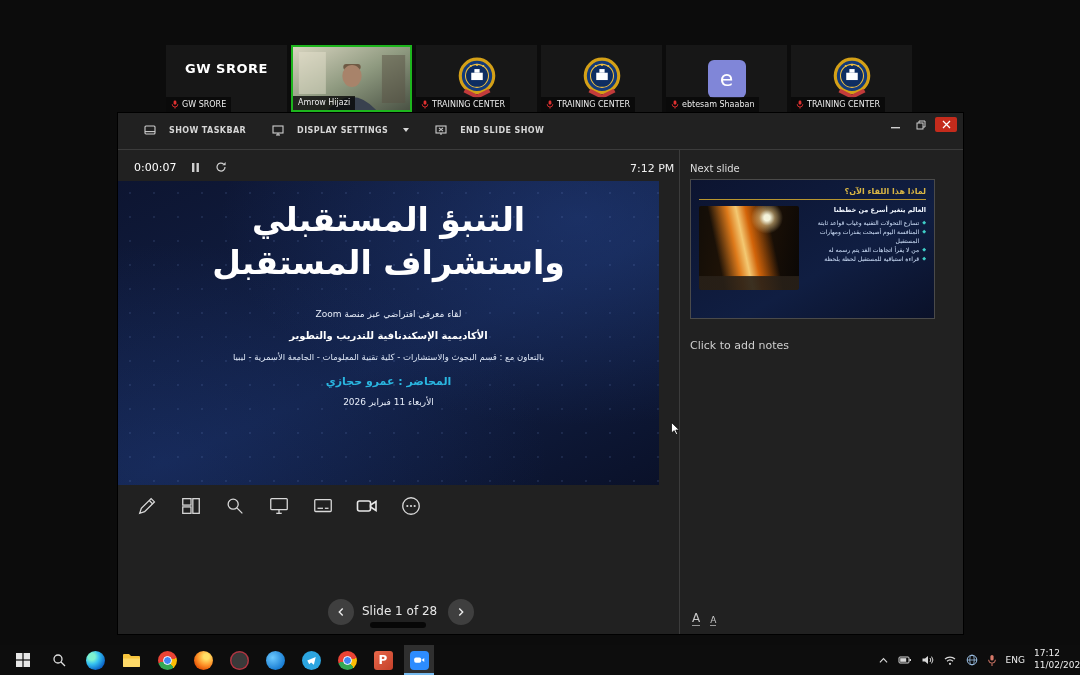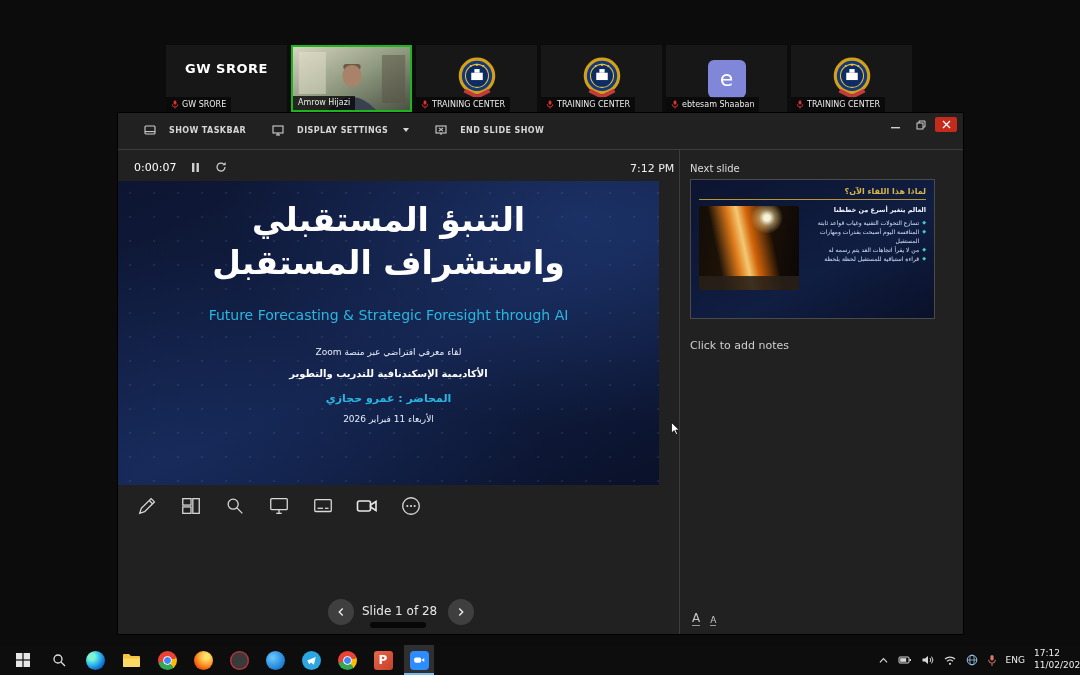--- a/index.html
+++ b/index.html
@@ -279,23 +279,23 @@
           <path d="M10.6 1v3.2H7.4z" fill="#d0d0d0"></path>
         </svg>
     </span>
   </div>
 
   <div class="clockpm">7:12 PM</div>
 
   <div class="slide">
     <div class="slide-inner">
       <div class="s-title" dir="rtl">التنبؤ المستقبلي واستشراف المستقبل</div>
-      <div class="s-sub">Future Forecasting &amp; Strategic Foresight through AI</div>
       <div class="s-l1" dir="rtl">لقاء معرفي افتراضي عبر منصة Zoom</div>
       <div class="s-l2" dir="rtl">الأكاديمية الإسكندنافية للتدريب والتطوير</div>
+      <div class="s-l3" dir="rtl">بالتعاون مع : قسم البحوث والاستشارات - كلية تقنية المعلومات - الجامعة الأسمرية - ليبيا</div>
       <div class="s-lect" dir="rtl">المحاضر : عمرو حجازي</div>
       <div class="s-date" dir="rtl">الأربعاء 11 فبراير 2026</div>
     </div>
   </div>
 
   <div class="cursor">
     <svg width="10" height="14" viewBox="0 0 10 14">
         <path d="M0.5 0.5 L0.5 11 L3.2 8.6 L5 12.6 L6.6 11.9 L4.8 8 L8.2 8 Z" fill="#fff" stroke="#000" stroke-width=".7"></path>
       </svg>
   </div>

